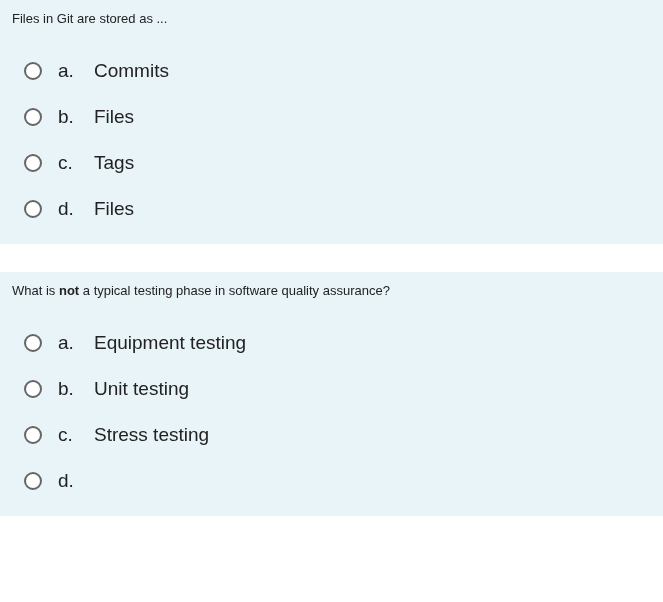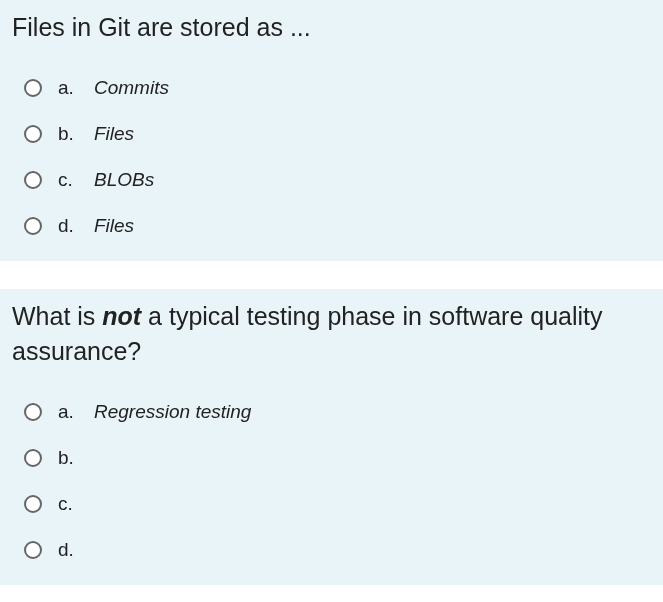--- a/index.html
+++ b/index.html
@@ -10,26 +10,26 @@
   }
   .question {
     background: #e9f4f9;
     padding: 10px 12px 18px 12px;
   }
   .gap {
     height: 28px;
     background: #fff;
   }
   .prompt {
-    font-size: 25px;
+    font-size: 13px;
     color: #222;
     margin-bottom: 32px;
     line-height: 1.4;
   }
-  .prompt strong { font-weight: bold; font-style: italic; }
+  .prompt strong { font-weight: bold; }
   .options {
     padding-left: 12px;
   }
   .option {
     display: flex;
     align-items: center;
     margin-bottom: 24px;
     font-size: 19px;
     color: #222;
   }
@@ -43,21 +43,20 @@
     margin-right: 16px;
     background: #fff;
     cursor: pointer;
   }
   .option-letter {
     width: 28px;
     flex-shrink: 0;
   }
   .option-text {
     margin-left: 8px;
-    font-style: italic;
   }
 </style>
 </head>
 <body>
 
 <div class="question">
   <div class="prompt">Files in Git are stored as ...</div>
   <div class="options">
     <div class="option">
       <span class="radio"></span>
@@ -65,46 +64,48 @@
       <span class="option-text">Commits</span>
     </div>
     <div class="option">
       <span class="radio"></span>
       <span class="option-letter">b.</span>
       <span class="option-text">Files</span>
     </div>
     <div class="option">
       <span class="radio"></span>
       <span class="option-letter">c.</span>
-      <span class="option-text">BLOBs</span>
+      <span class="option-text">Tags</span>
     </div>
     <div class="option">
       <span class="radio"></span>
       <span class="option-letter">d.</span>
       <span class="option-text">Files</span>
     </div>
   </div>
 </div>
 
 <div class="gap"></div>
 
 <div class="question">
   <div class="prompt">What is <strong>not</strong> a typical testing phase in software quality assurance?</div>
   <div class="options">
     <div class="option">
       <span class="radio"></span>
       <span class="option-letter">a.</span>
-      <span class="option-text">Regression testing</span>
+      <span class="option-text">Equipment testing</span>
     </div>
     <div class="option">
       <span class="radio"></span>
       <span class="option-letter">b.</span>
+      <span class="option-text">Unit testing</span>
     </div>
     <div class="option">
       <span class="radio"></span>
       <span class="option-letter">c.</span>
+      <span class="option-text">Stress testing</span>
     </div>
     <div class="option">
       <span class="radio"></span>
       <span class="option-letter">d.</span>
     </div>
   </div>
 </div>
 
 </body></html>

